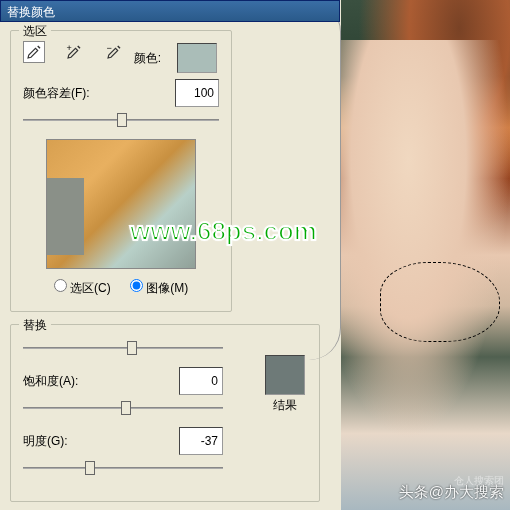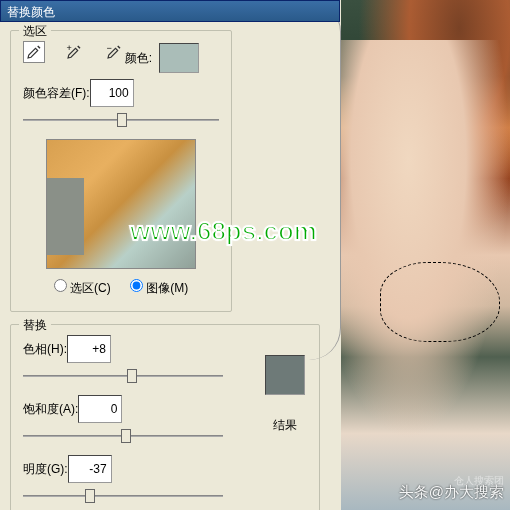--- a/index.html
+++ b/index.html
@@ -5,37 +5,37 @@
 * { box-sizing: border-box; margin: 0; padding: 0; font-family: "SimSun", "Microsoft YaHei", sans-serif; font-size: 12px; }
 body { background: #ece9d8; width: 510px; height: 510px; position: relative; overflow: hidden; }
 .dialog { position: absolute; left: 0; top: 0; width: 341px; height: 360px; background: #ece9d8; border-right: 1px solid #999; border-radius: 32px; }
 .titlebar { background: linear-gradient(#3a6ea5, #2a5a8a); color: #fff; height: 22px; line-height: 22px; padding: 0 6px; border: 1px solid #0a246a; }
 .content { padding: 8px 10px; }
 .fieldset { border: 1px solid #c0c0b0; border-radius: 2px; padding: 10px 12px 14px; margin-bottom: 12px; position: relative; }
 .legend { position: absolute; top: -8px; left: 8px; background: #ece9d8; padding: 0 4px; }
 .eyedroppers { display: flex; gap: 18px; margin-bottom: 16px; }
 .eyedropper { width: 22px; height: 22px; display: flex; align-items: center; justify-content: center; border: 1px solid transparent; }
 .eyedropper.active { border: 1px solid #888; background: #fff; }
-.color-row { display: flex; align-items: center; gap: 7px; position: absolute; right: 32px; top: 12px; }
+.color-row { display: flex; align-items: center; gap: 16px; position: absolute; right: 14px; top: 12px; }
 .swatch { width: 40px; height: 30px; border: 1px inset #999; }
-.slider-row { display: flex; align-items: center; margin-bottom: 4px; }
+.slider-row { display: flex; align-items: center; justify-content: space-between; margin-bottom: 4px; }
 .slider-track { position: relative; height: 18px; margin: 4px 0 10px; }
 .track-line { position: absolute; top: 8px; left: 0; right: 0; height: 2px; background: #aaa; border-top: 1px solid #888; }
 .thumb { position: absolute; top: 2px; width: 10px; height: 14px; background: #ece9d8; border: 1px solid #666; }
 .numbox { width: 44px; height: 18px; border: 1px inset #999; background: #fff; text-align: right; padding: 13px 4px; }
 .preview { width: 150px; height: 130px; margin: 6px auto 10px; border: 1px solid #888; background: linear-gradient(135deg, #d8a050 0%, #e8b060 30%, #c89040 50%, #b8d0c8 70%, #90a098 100%); position: relative; overflow: hidden; }
 .preview::before { content: ""; position: absolute; left: 0; top: 30%; width: 25%; height: 60%; background: #8a9088; }
 .radios { text-align: center; margin-top: 6px; }
 .radios label { margin: 0 8px; }
 .btn-col { position: absolute; left: 252px; top: 30px; width: 78px; }
 .btn { display: block; width: 78px; height: 22px; margin-bottom: 10px; background: #ece9d8; border: 1px solid #888; border-radius: 3px; box-shadow: inset 1px 1px #fff; cursor: pointer; }
 .btn.default { border: 2px solid #4a7abc; }
 .checkbox-row { margin-top: 6px; }
 .result-swatch { width: 40px; height: 40px; border: 1px inset #999; position: absolute; right: 14px; top: 30px; }
-.result-label { position: absolute; right: 22px; top: 92px; }
+.result-label { position: absolute; right: 22px; top: 72px; }
 .replace-sliders { width: 200px; }
 .bg-image { position: absolute; left: 341px; top: 0; width: 169px; height: 510px; background: linear-gradient(180deg, #3a5040 0%, #2a4030 15%, #d8a060 25%, #8a4020 35%, #e8c8b0 50%, #d0b8a0 60%, #506050 70%, #e8d8c8 85%, #a8b8c0 100%); }
 .bg-face { position: absolute; left: 341px; top: 40px; width: 169px; height: 400px; background: radial-gradient(ellipse at 40% 30%, #f0d8c0 0%, #e8c8b0 40%, transparent 70%); }
 .bg-hair { position: absolute; left: 341px; top: 0; width: 169px; height: 280px; background: radial-gradient(ellipse at 70% 10%, #8a4020 0%, #c86030 30%, transparent 60%); opacity: 0.8; }
 .selection { position: absolute; left: 380px; top: 262px; width: 120px; height: 80px; border: 1px dashed #000; border-radius: 40% 50% 45% 40%; }
 .watermark { position: absolute; left: 130px; top: 216px; font-size: 26px; font-weight: bold; color: #0a0; -webkit-text-stroke: 2px #fff; text-shadow: 0 0 3px #fff; z-index: 10; }
 .wm2 { position: absolute; right: 6px; bottom: 8px; color: #fff; font-size: 15px; opacity: 0.85; text-shadow: 0 0 2px #000; }
 .wm3 { position: absolute; right: 6px; bottom: 22px; color: #eee; font-size: 10px; opacity: 0.7; font-family: Liberation Serif, serif; }
 svg { width: 18px; height: 18px; }
 </style>
@@ -99,24 +99,20 @@
       <div class="radios">
         <label><input type="radio" name="pv" style=""> <span>选区(C)</span></label>
         <label><input type="radio" name="pv" checked="" style=""> <span>图像(M)</span></label>
       </div>
     </div>
 
     <div class="fieldset" style="width:310px; position:relative;">
       <span class="legend">替换</span>
 
       <div class="replace-sliders">
-        <div class="slider-row">
-          <span>色相(H):</span>
-          <input class="numbox" value="+8" style="">
-        </div>
         <div class="slider-track">
           <div class="track-line"></div>
             <div class="thumb" style="left:52%"></div>
         </div>
 
         <div class="slider-row">
           <span>饱和度(A):</span>
           <input class="numbox" value="0" style="">
         </div>
         <div class="slider-track">

